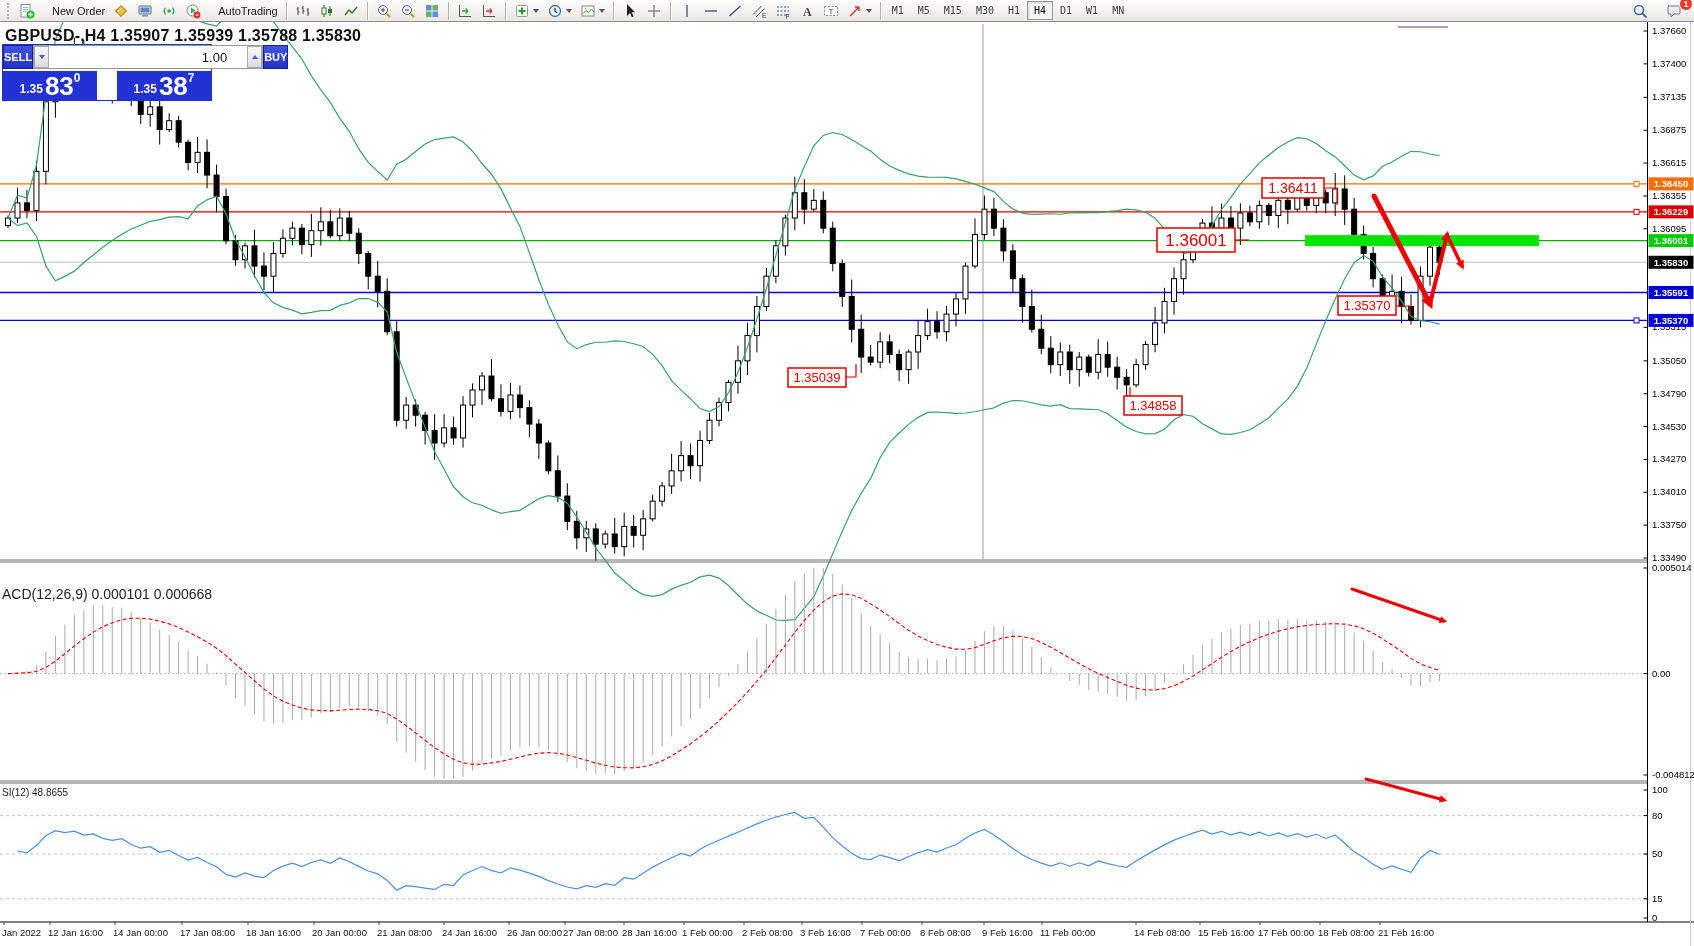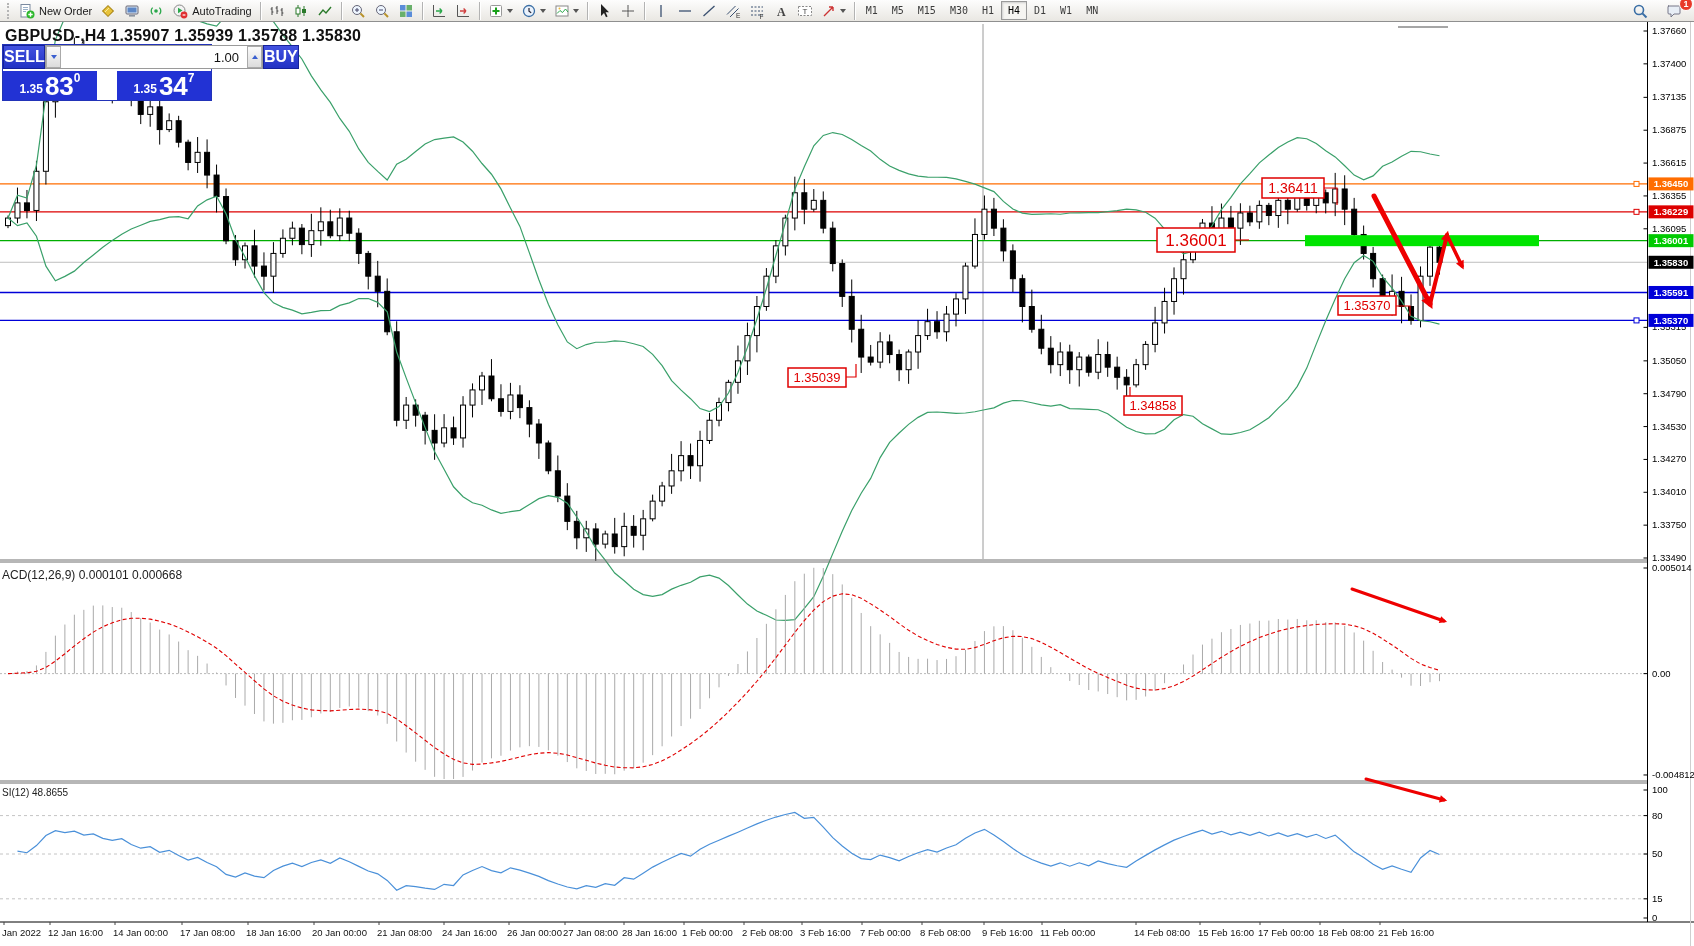--- a/index.html
+++ b/index.html
@@ -2,46 +2,46 @@
 <html><head>
 <meta charset="utf-8">
 <style>
   html,body{margin:0;padding:0;background:#d4d0c8;font-family:"Liberation Sans",sans-serif}
   #app{position:relative;width:1694px;height:946px;background:#fff;overflow:hidden}
   
   .toolbar{position:absolute;left:0;top:0;width:1694px;height:22px;background:linear-gradient(#fdfdfd,#e9e7e2);
     border-bottom:1px solid #8f8f8f;display:flex;align-items:center;z-index:20;box-sizing:border-box;padding-left:4px}
   .tbtn{height:20px;display:flex;align-items:center;padding:0 3px;border:1px solid transparent;border-radius:2px}
   .tbtn svg{display:block}
-  .tbtn .lbl{font-size:11px;color:#1a1a1a;margin-left:4px;white-space:nowrap}
+  .tbtn .lbl{font-size:11px;color:#1a1a1a;margin-left:17px;white-space:nowrap}
   .caret{width:0;height:0;border-left:3px solid transparent;border-right:3px solid transparent;border-top:4px solid #555;margin-left:3px}
   .tsep{width:1px;height:18px;background:#b3b3b3;margin:0 4px;box-shadow:1px 0 0 #fff}
   .grip{width:3px;height:16px;margin:0 3px;border-left:2px dotted #b5b5b5}
   .tf{font-size:10px;font-weight:normal;color:#3c3c3c;padding:3px 6px;border:1px solid transparent;font-family:"DejaVu Sans Mono","Liberation Mono",monospace}
   .tf.active{background:#f6f5f2;border:1px solid #9a9a9a;box-shadow:inset 1px 1px 2px #cfcfcf;color:#000}
   .right-icons{position:absolute;right:8px;top:2px;display:flex;align-items:center;gap:10px;height:18px}
   .chat-wrap{position:relative}
   .badge{position:absolute;top:-4px;right:-8px;background:#e8392a;color:#fff;border-radius:50%;width:14px;height:14px;
     font-size:9px;font-weight:bold;display:flex;align-items:center;justify-content:center;border:1px solid #fff;box-sizing:border-box}
   
   #chart-svg{position:absolute;left:0;top:0;z-index:1}
   .chart-title{position:absolute;left:5px;top:27px;font-size:16px;font-weight:bold;color:#111;z-index:5;letter-spacing:.2px}
-  .macd-label{position:absolute;left:2px;top:568px;font-size:12px;color:#222;z-index:5}
+  .macd-label{position:absolute;left:2px;top:586px;font-size:14px;color:#222;z-index:5}
   .rsi-label{position:absolute;left:2px;top:787px;font-size:10px;color:#222;z-index:5}
   
   .trade-panel{position:absolute;left:2px;top:44px;width:208px;z-index:6;border:1px solid #2233b8;background:#2030cf}
   .tp-row1{display:flex;height:24px;background:#fff}
   .tp-sell,.tp-buy{border:1px solid #16229a;background:linear-gradient(#4252e0,#2232c4);color:#fff;font-weight:bold;
-    font-size:16px;font-family:"Liberation Sans",sans-serif;padding:0}
+    font-size:11px;font-family:"Liberation Sans",sans-serif;padding:0}
   .tp-sell{width:42px}.tp-buy{width:48px}
   .tp-spin{flex:1;display:flex;border:1px solid #9a9a9a;background:#fff}
   .tp-dn,.tp-up{width:15px;background:linear-gradient(#fbfbfb,#dcdcdc);border:1px solid #aaa;display:flex;align-items:center;justify-content:center;padding:0}
   .tri-dn{width:0;height:0;border-left:3.5px solid transparent;border-right:3.5px solid transparent;border-top:4px solid #3a5fd0}
   .tri-up{width:0;height:0;border-left:3.5px solid transparent;border-right:3.5px solid transparent;border-bottom:4px solid #3a5fd0}
-  .tp-vol{flex:1;border:none;outline:none;font-size:13px;text-align:right;padding-right:8px;color:#111;font-family:"Liberation Sans",sans-serif;min-width:0}
+  .tp-vol{flex:1;border:none;outline:none;font-size:13px;text-align:right;padding-right:20px;color:#111;font-family:"Liberation Sans",sans-serif;min-width:0}
   .tp-row2{display:flex;gap:20px;background:#fff;padding-top:2px}
   .tp-price{flex:1;height:28px;background:#2232d4;color:#fff;display:flex;align-items:flex-end;justify-content:center;padding-bottom:1px}
   .tp-small{font-size:12px;font-weight:bold;margin-right:2px;line-height:19px}
   .tp-big{font-size:26px;font-weight:bold;line-height:26px}
   .tp-sup{font-size:12px;font-weight:bold;align-self:flex-start;line-height:14px}
 </style>
 </head>
 <body>
 
 <div id="app">
@@ -982,18 +982,18 @@
       <button class="tp-buy">BUY</button>
     </div>
     <div class="tp-row2">
       <div class="tp-price">
         <span class="tp-small">1.35</span>
           <span class="tp-big">83</span>
           <span class="tp-sup">0</span>
       </div>
       <div class="tp-price">
         <span class="tp-small">1.35</span>
-          <span class="tp-big">34</span>
+          <span class="tp-big">38</span>
           <span class="tp-sup">7</span>
       </div>
     </div>
   </div>
 </div>
 
 </body></html>

